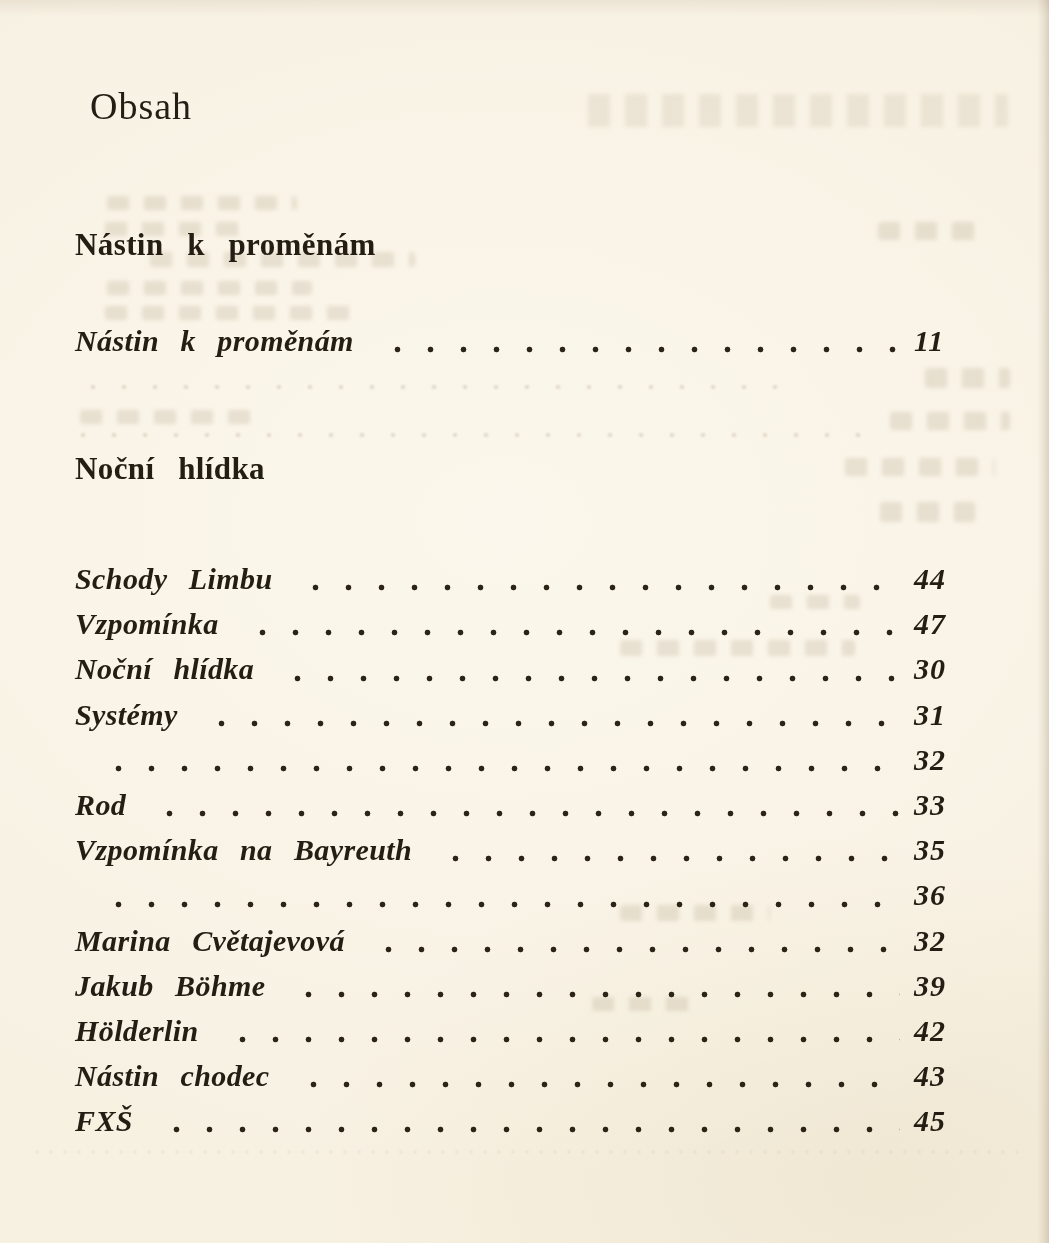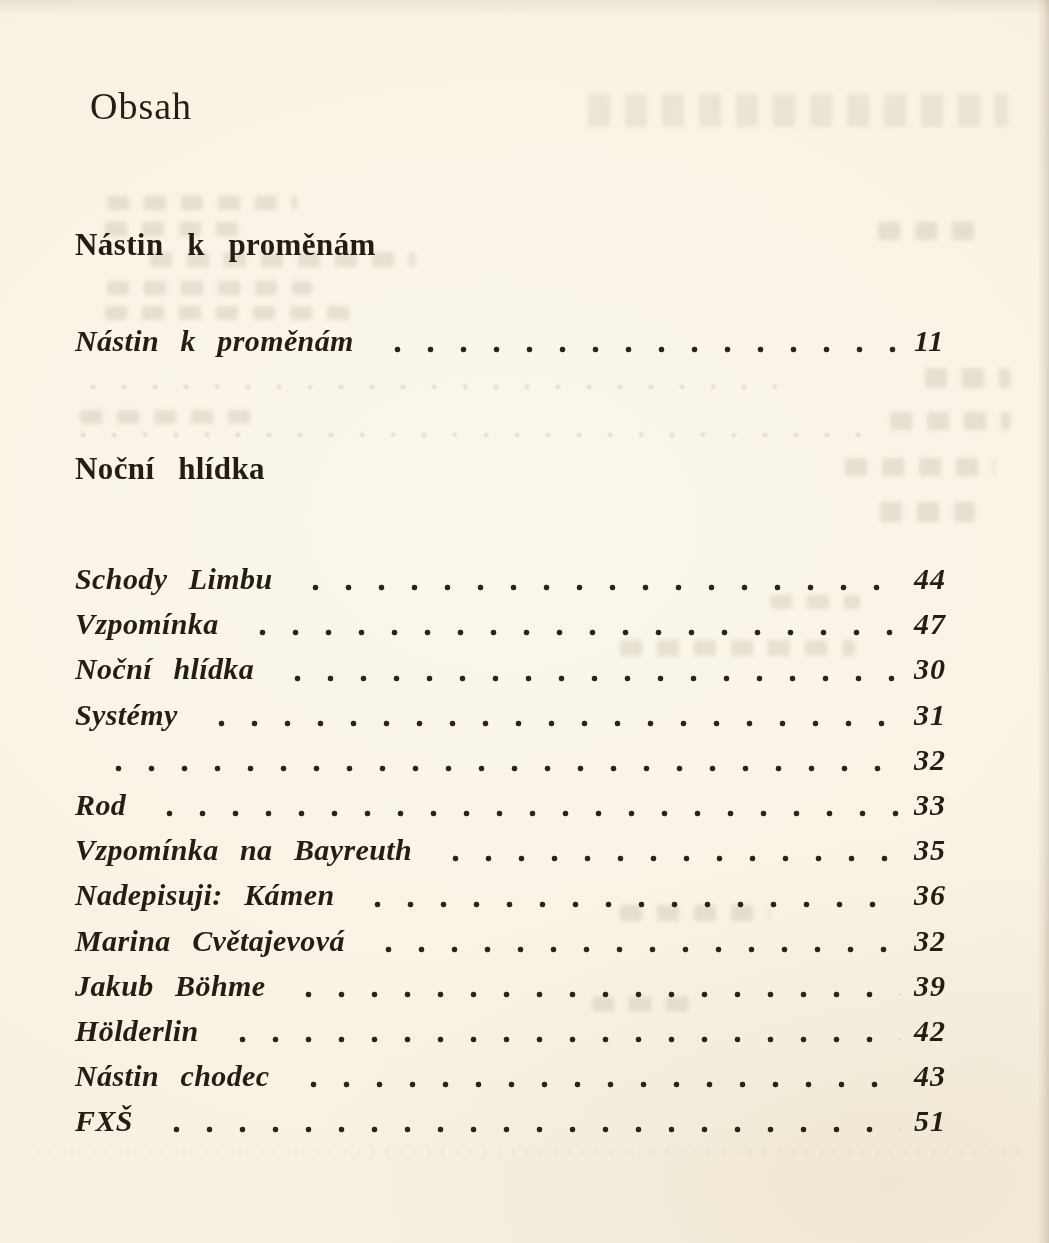--- a/index.html
+++ b/index.html
@@ -176,21 +176,20 @@
     <span class="p">33</span>
   </div>
 
   <div class="row">
     <span class="t">Vzpomínka na Bayreuth</span>
     <span class="leader"></span>
     <span class="p">35</span>
   </div>
 
   <div class="row">
-    <span class="t">Nadepisuji: Kámen</span>
     <span class="leader"></span>
     <span class="p">36</span>
   </div>
 
   <div class="row">
     <span class="t">Marina Cvětajevová</span>
     <span class="leader"></span>
     <span class="p">32</span>
   </div>
 
@@ -208,18 +207,18 @@
 
   <div class="row">
     <span class="t">Nástin chodec</span>
     <span class="leader"></span>
     <span class="p">43</span>
   </div>
 
   <div class="row">
     <span class="t">FXŠ</span>
     <span class="leader"></span>
-    <span class="p">51</span>
+    <span class="p">45</span>
   </div>
 
 </div>
 
 </div>
 
 </body></html>

